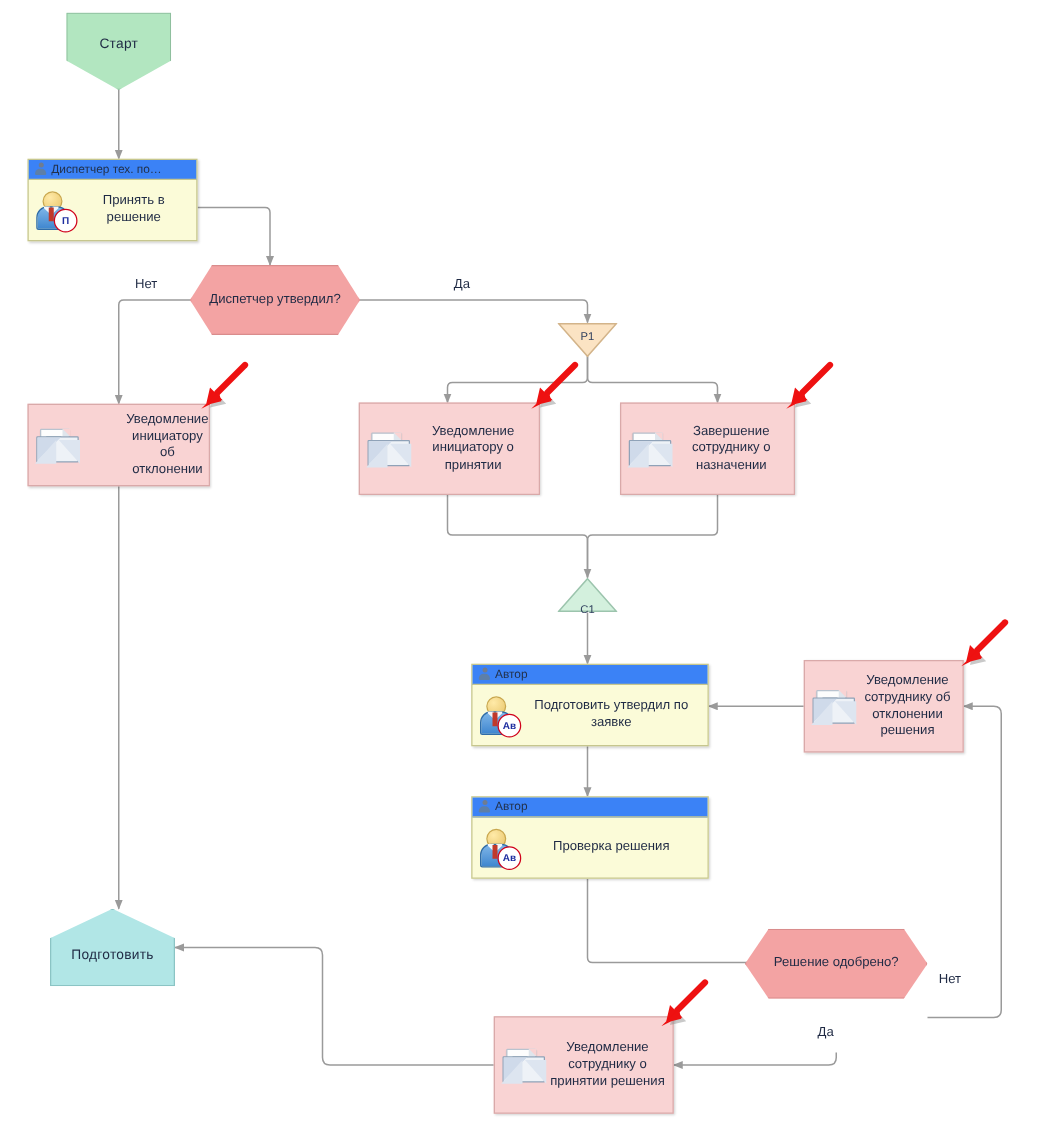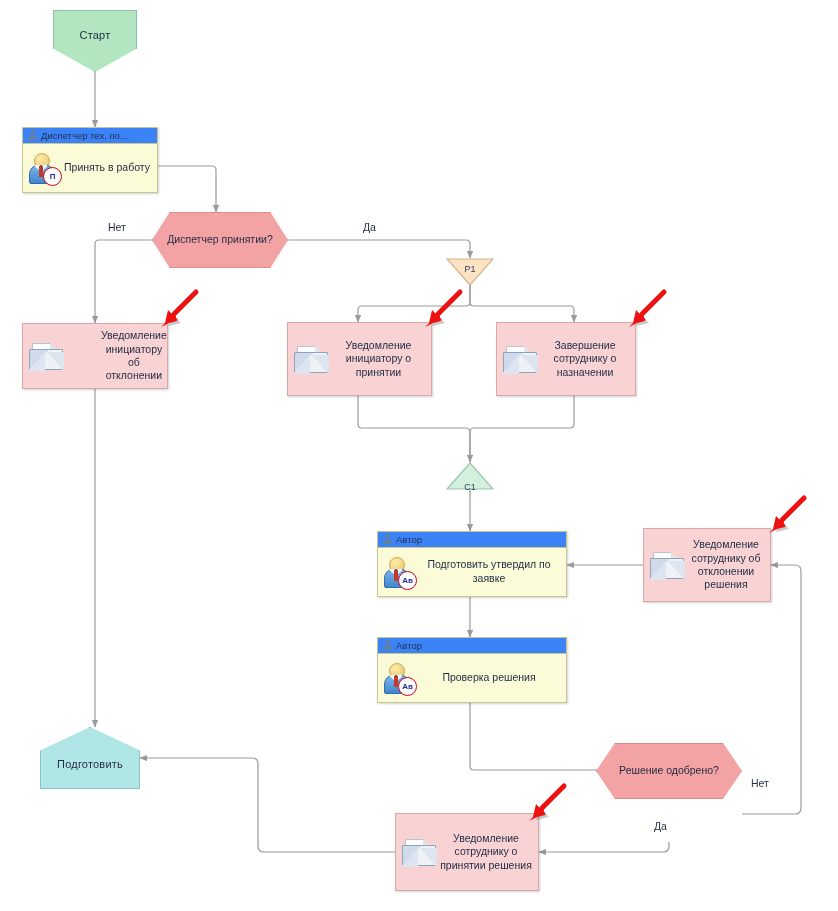--- a/index.html
+++ b/index.html
@@ -155,26 +155,26 @@
       <span class="htxt">Диспетчер тех. по…</span>
     </div>
     <div class="bdy">
       <span class="avatar">
         <span class="head"></span>
           <span class="torso"></span>
         <span class="collar"></span>
           <span class="tie"></span>
         <span class="badge">П</span>
       </span>
-      <span class="ttxt">Принять в работу</span>
+      <span class="ttxt">Принять в решение</span>
     </div>
   </div>
 
   <div class="decision node" style="left:152px;top:212px;width:136px;height:56px;">
-    <span>Диспетчер принятии?</span>
+    <span>Диспетчер утвердил?</span>
   </div>
 
   <div class="elabel" style="left:108px;top:221px;">Нет</div>
   <div class="elabel" style="left:363px;top:221px;">Да</div>
 
   <div class="gw gw-split" style="left:446px;top:258px;width:48px;height:28px;">
     <svg class="tri" viewBox="0 0 48 28" xmlns="http://www.w3.org/2000/svg">
       <polygon points="1,1 47,1 24,27" fill="#fbe3c3" stroke="#d3b48a" stroke-width="1.2"></polygon>
     </svg>
     <span class="lbl">P1</span>

